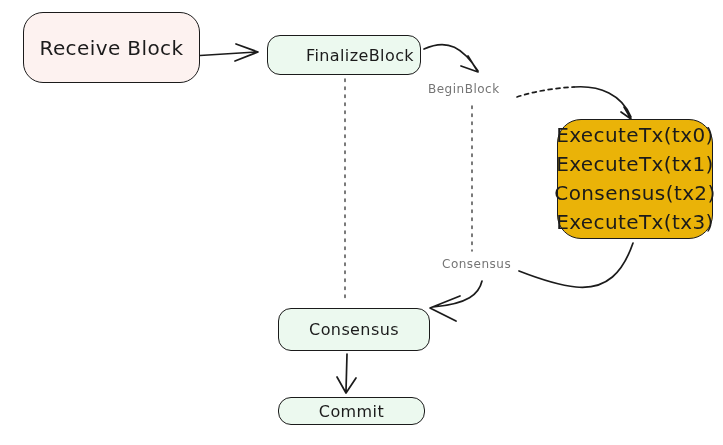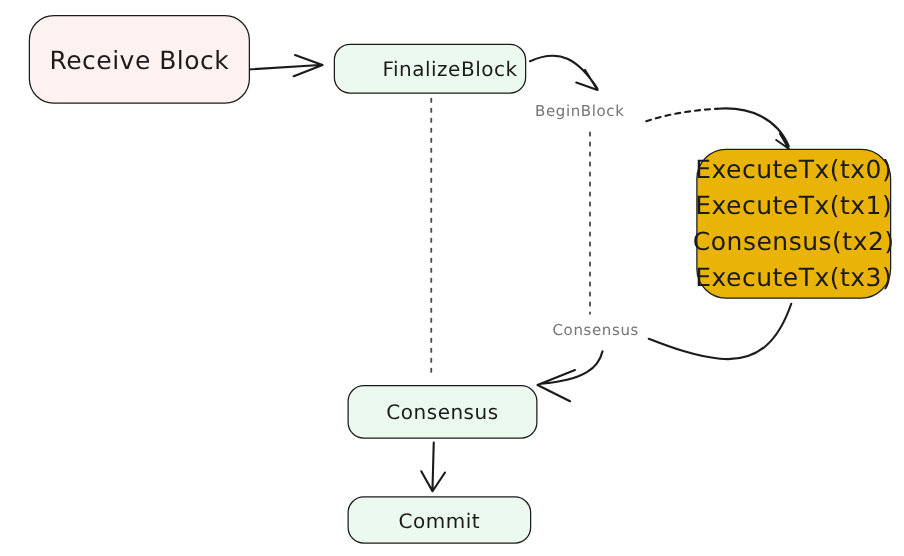--- a/index.html
+++ b/index.html
@@ -56,21 +56,21 @@
     position: absolute;
     color: #757575;
     font-size: 12px;
     letter-spacing: 0.5px;
     white-space: nowrap;
   }
   #node-receive   { left: 11px;  top: 12px;  width: 177px; height: 71px; }
   #node-finalize  { left: 267px; top: 35px;  width: 154px; height: 40px; padding-left: 32px; }
   #node-execute   { left: 557px; top: 119px; width: 156px; height: 120px; }
   #node-consensus { left: 278px; top: 308px; width: 152px; height: 43px; }
-  #node-commit    { left: 278px; top: 397px; width: 147px; height: 38px; }
+  #node-commit    { left: 278px; top: 397px; width: 147px; height: 28px; }
   #label-beginblock { left: 428px; top: 82px; }
   #label-endblock   { left: 442px; top: 257px; }
 </style>
 </head>
 <body>
 
 <div class="canvas">
 
   <svg class="edges" viewBox="0 0 723 445" xmlns="http://www.w3.org/2000/svg">
 

